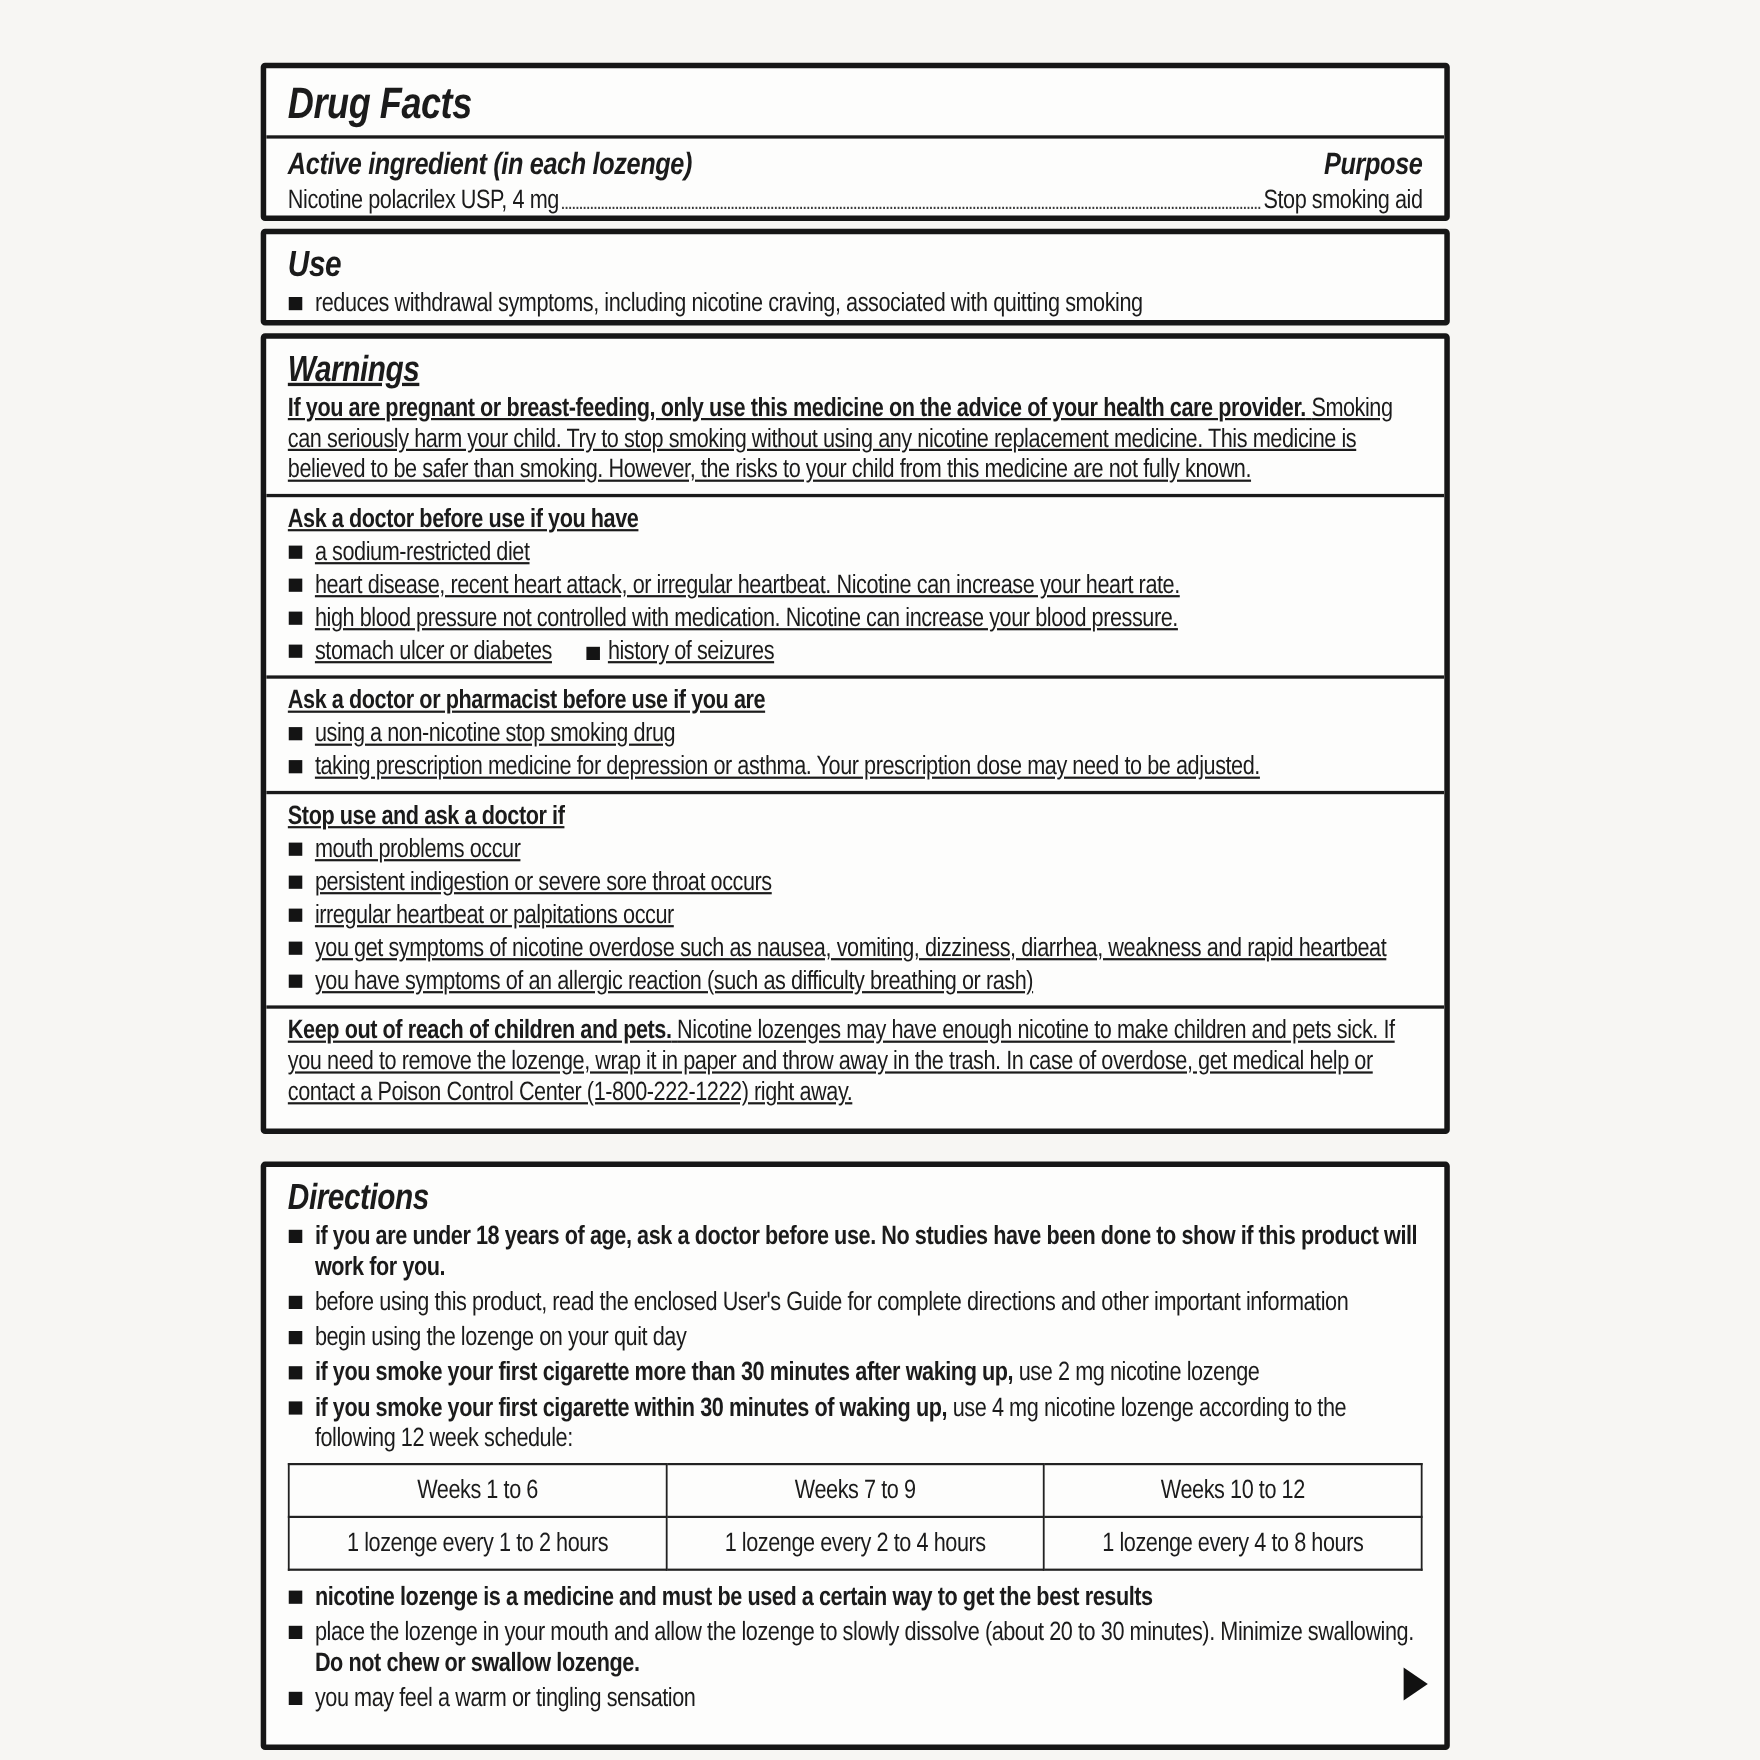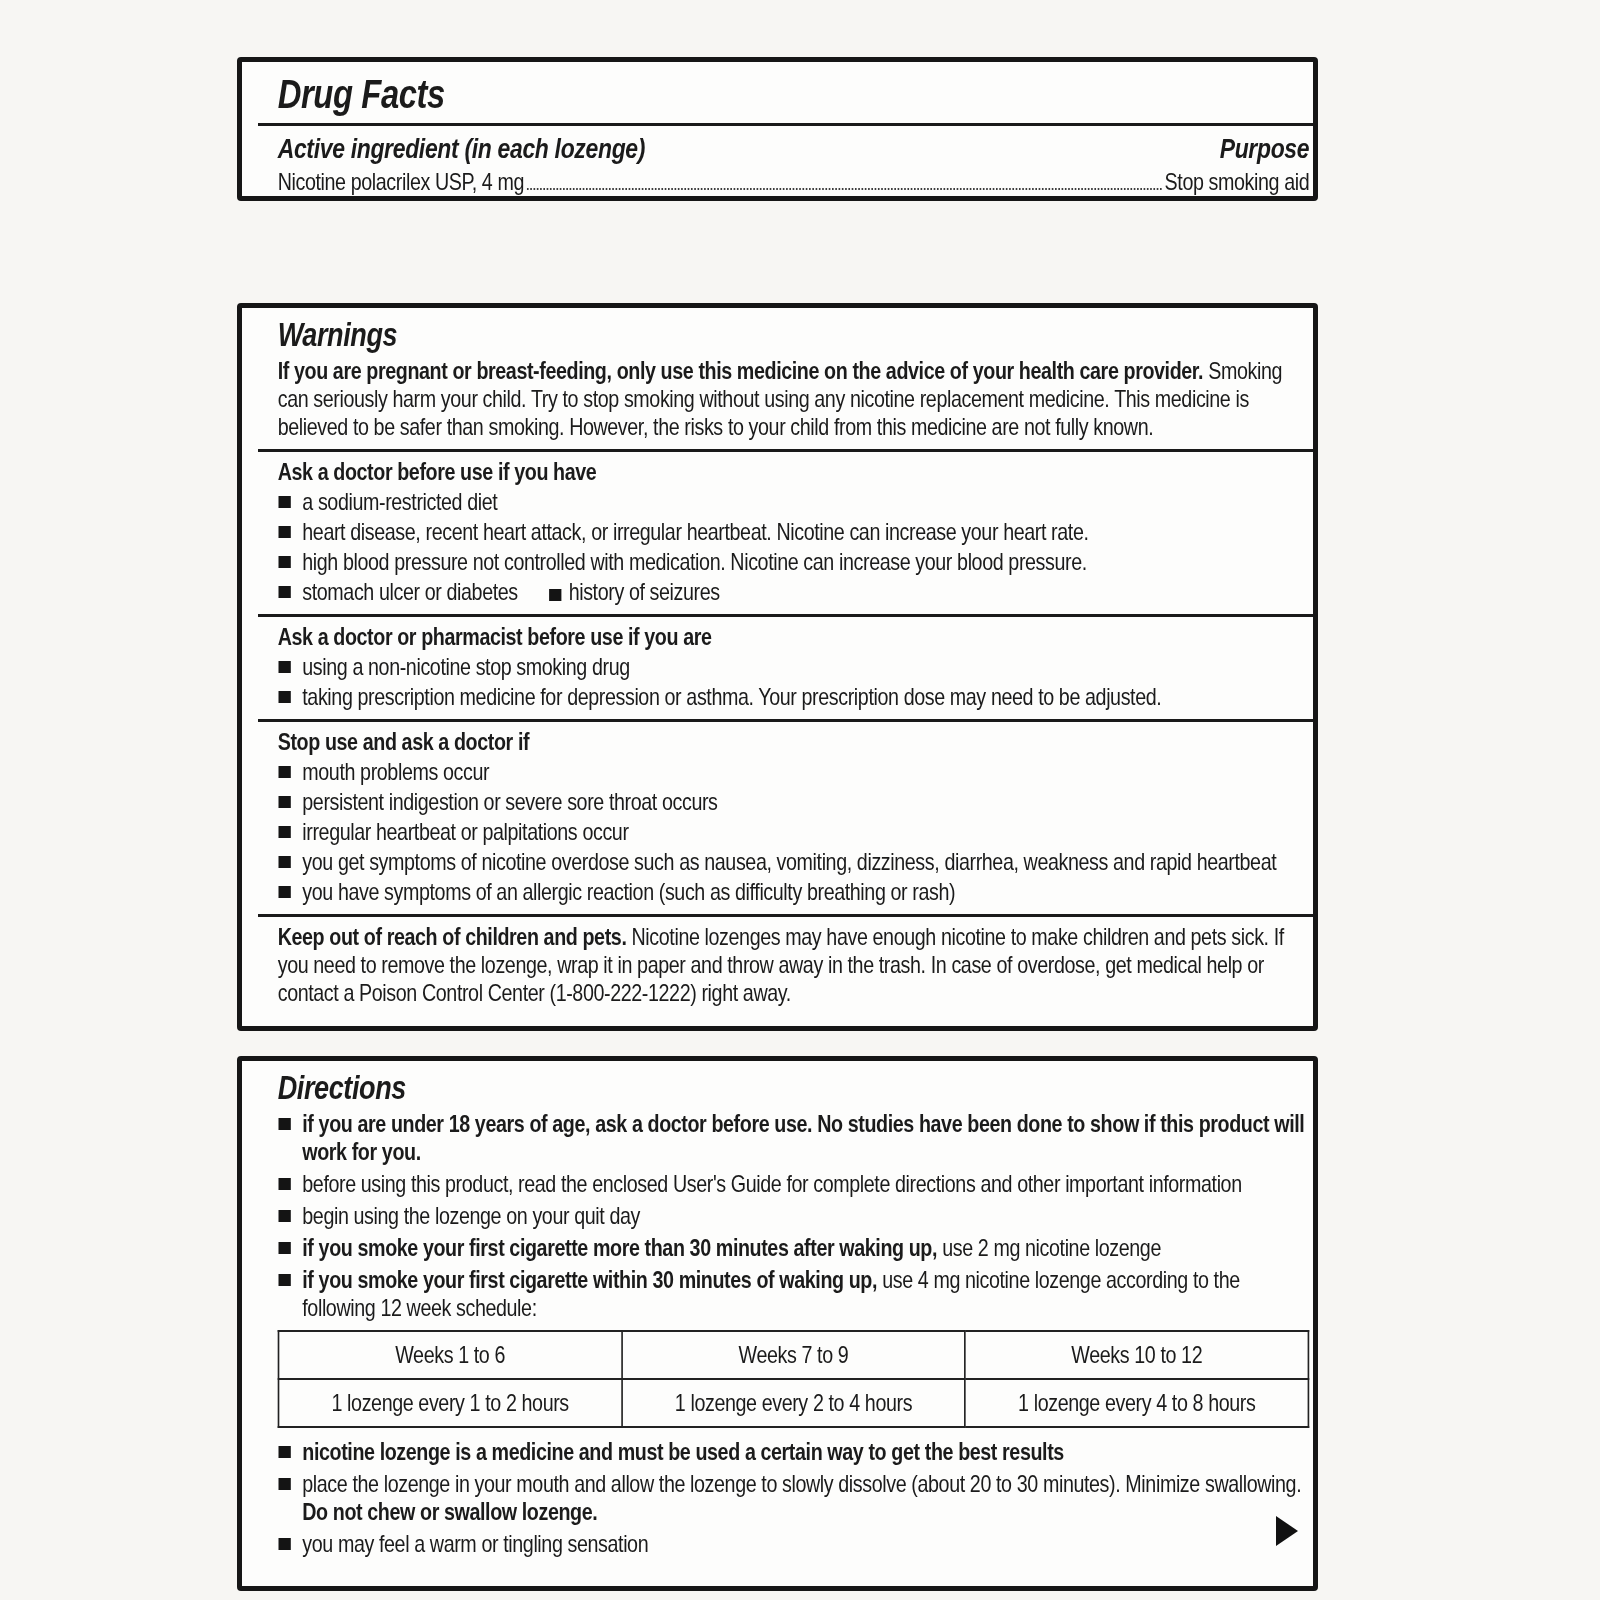--- a/index.html
+++ b/index.html
@@ -12,25 +12,24 @@
   }
   .page { position:relative; width:1600px; height:1600px; overflow:hidden; }
 
   .box {
     position:absolute; left:237px; width:1081px;
     background:#fdfdfc;
     border:5px solid #161616;
     border-radius:4px;
     box-sizing:border-box;
     overflow:hidden;
-    padding-left:16px;
   }
   #box-title-active { top:57px;  height:144px; }
   #box-use          { top:208px; height:88px;  }
-  #box-warnings     { top:303px; height:728px; }
+  #box-warnings     { top:303px; height:728px;text-decoration:underline; }
   #box-directions   { top:1056px;height:535px; }
 
   
   .cw {
     width:1306px;
     transform:scaleX(0.82);
     transform-origin:0 0;
     box-sizing:border-box;
     padding:8px 24px 0 24px;
     font-size:24px; line-height:28px;
@@ -97,20 +96,31 @@
         <span class="ai-h">Purpose</span>
       </div>
       <div class="dotrow">
         <span class="txt">Nicotine polacrilex USP, 4 mg</span>
         <span class="dots"></span>
         <span class="txt">Stop smoking aid</span>
       </div>
     </div>
   </section>
 
+  <section class="box" id="box-use">
+    <div class="cw">
+      <h2 class="sec">Use</h2>
+      <ul class="blist">
+        <li>
+          <span class="sq"></span>
+          <span>reduces withdrawal symptoms, including nicotine craving, associated with quitting smoking</span>
+        </li>
+      </ul>
+    </div>
+  </section>
 
   <section class="box" id="box-warnings">
     <div class="cw">
       <h2 class="sec">Warnings</h2>
 
       <p class="body">
         <span class="b">If you are pregnant or breast-feeding, only use this medicine on the advice of your health care provider.</span>
         <span>Smoking can seriously harm your child. Try to stop smoking without using any nicotine replacement medicine. This medicine is believed to be safer than smoking. However, the risks to your child from this medicine are not fully known.</span>
       </p>
 

